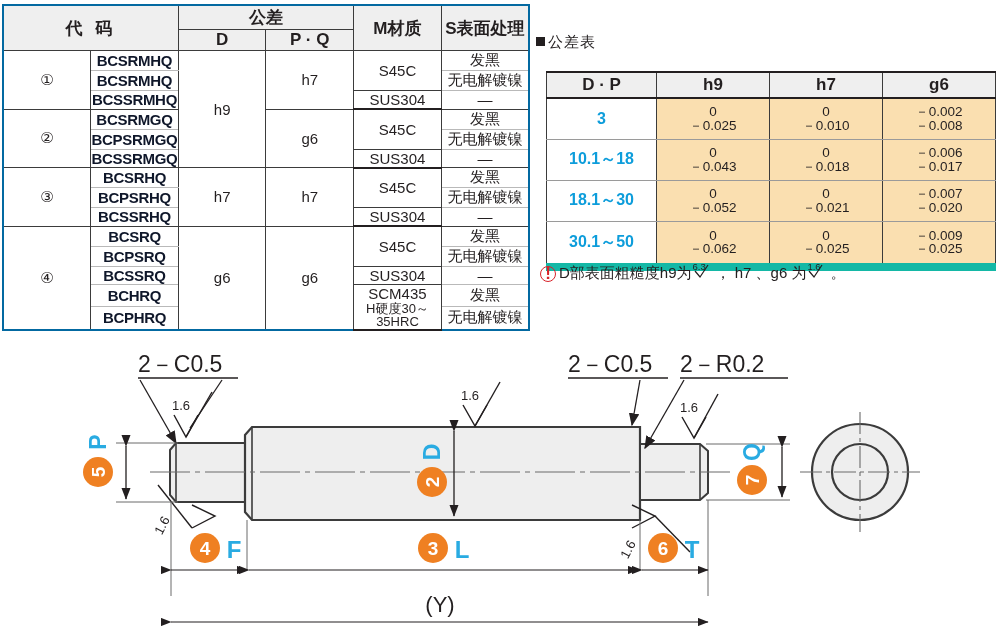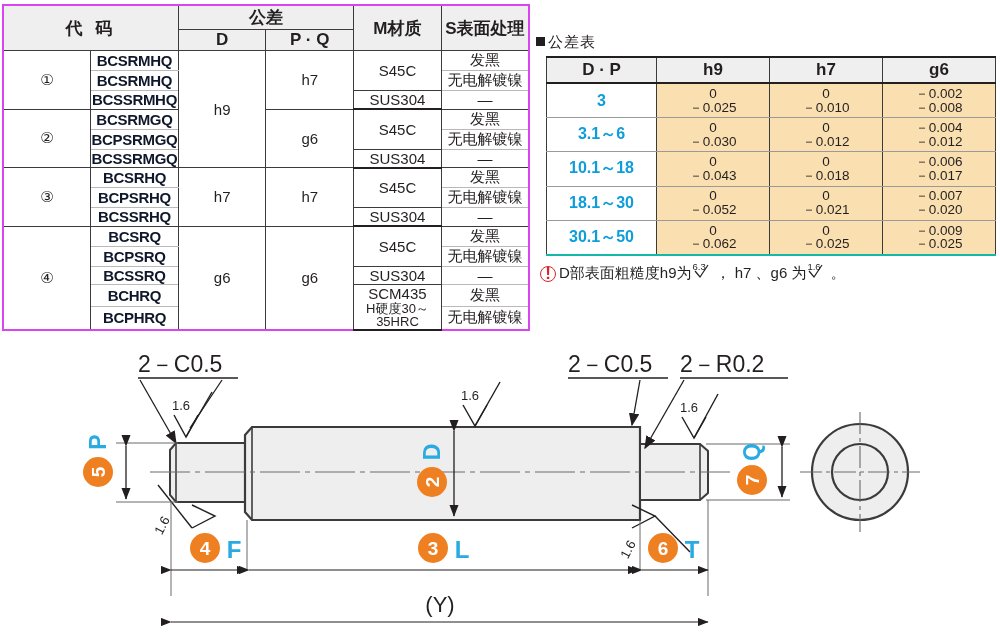--- a/index.html
+++ b/index.html
@@ -10,21 +10,21 @@
     font-family:"Liberation Sans","DejaVu Sans",sans-serif;
     color:#231f20;
     position:relative;
     overflow:hidden;
   }
 
   
   #code-table {
     position:absolute; left:2px; top:4px; width:528px; height:286px;
     border-collapse:collapse;
-    border:2px solid #d946ef;
+    border:2px solid #0369a1;
     table-layout:fixed;
   }
   #code-table td, #code-table th {
     border:1.5px solid #3b3b3b;
     text-align:center; vertical-align:middle;
     padding:0; font-weight:normal;
     font-size:15px;
   }
   #code-table thead th {
     background:#efefef; font-weight:bold; font-size:17px;
@@ -53,23 +53,23 @@
   
   #tol-head {
     position:absolute; left:536px; top:33px;
     font-size:15px; font-weight:normal; letter-spacing:1px;
   }
   #tol-head .sq {
     display:inline-block; width:9px; height:9px; background:#231f20;
     margin-right:3px; vertical-align:1px;
   }
   #tol-table {
-    position:absolute; left:546px; top:56px; width:450px; height:200px;
+    position:absolute; left:546px; top:71px; width:450px; height:200px;
     border-collapse:collapse; table-layout:fixed;
-    border-top:2px solid #231f20; border-bottom:2px solid #14b8a6;
+    border-top:2px solid #231f20; border-bottom:8px solid #14b8a6;
   }
   #tol-table th, #tol-table td {
     border-left:1.4px solid #3b3b3b; border-right:1.4px solid #3b3b3b;
     border-bottom:1.1px solid #9a9a9a;
     text-align:center; vertical-align:middle; padding:0;
   }
   #tol-table th {
     background:#efefef; font-size:17px; font-weight:bold;
     height:26px; border-bottom:2px solid #231f20;
   }
@@ -229,35 +229,20 @@
         <td class="val-cell">
           <span class="hi">0</span>
           <span class="lo">－0.010</span>
         </td>
         <td class="val-cell">
           <span class="hi">－0.002</span>
           <span class="lo">－0.008</span>
         </td>
       </tr>
       <tr>
-        <td class="dp-cell">3.1～6</td>
-        <td class="val-cell">
-          <span class="hi">0</span>
-          <span class="lo">－0.030</span>
-        </td>
-        <td class="val-cell">
-          <span class="hi">0</span>
-          <span class="lo">－0.012</span>
-        </td>
-        <td class="val-cell">
-          <span class="hi">－0.004</span>
-          <span class="lo">－0.012</span>
-        </td>
-      </tr>
-      <tr>
         <td class="dp-cell">10.1～18</td>
         <td class="val-cell">
           <span class="hi">0</span>
           <span class="lo">－0.043</span>
         </td>
         <td class="val-cell">
           <span class="hi">0</span>
           <span class="lo">－0.018</span>
         </td>
         <td class="val-cell">

